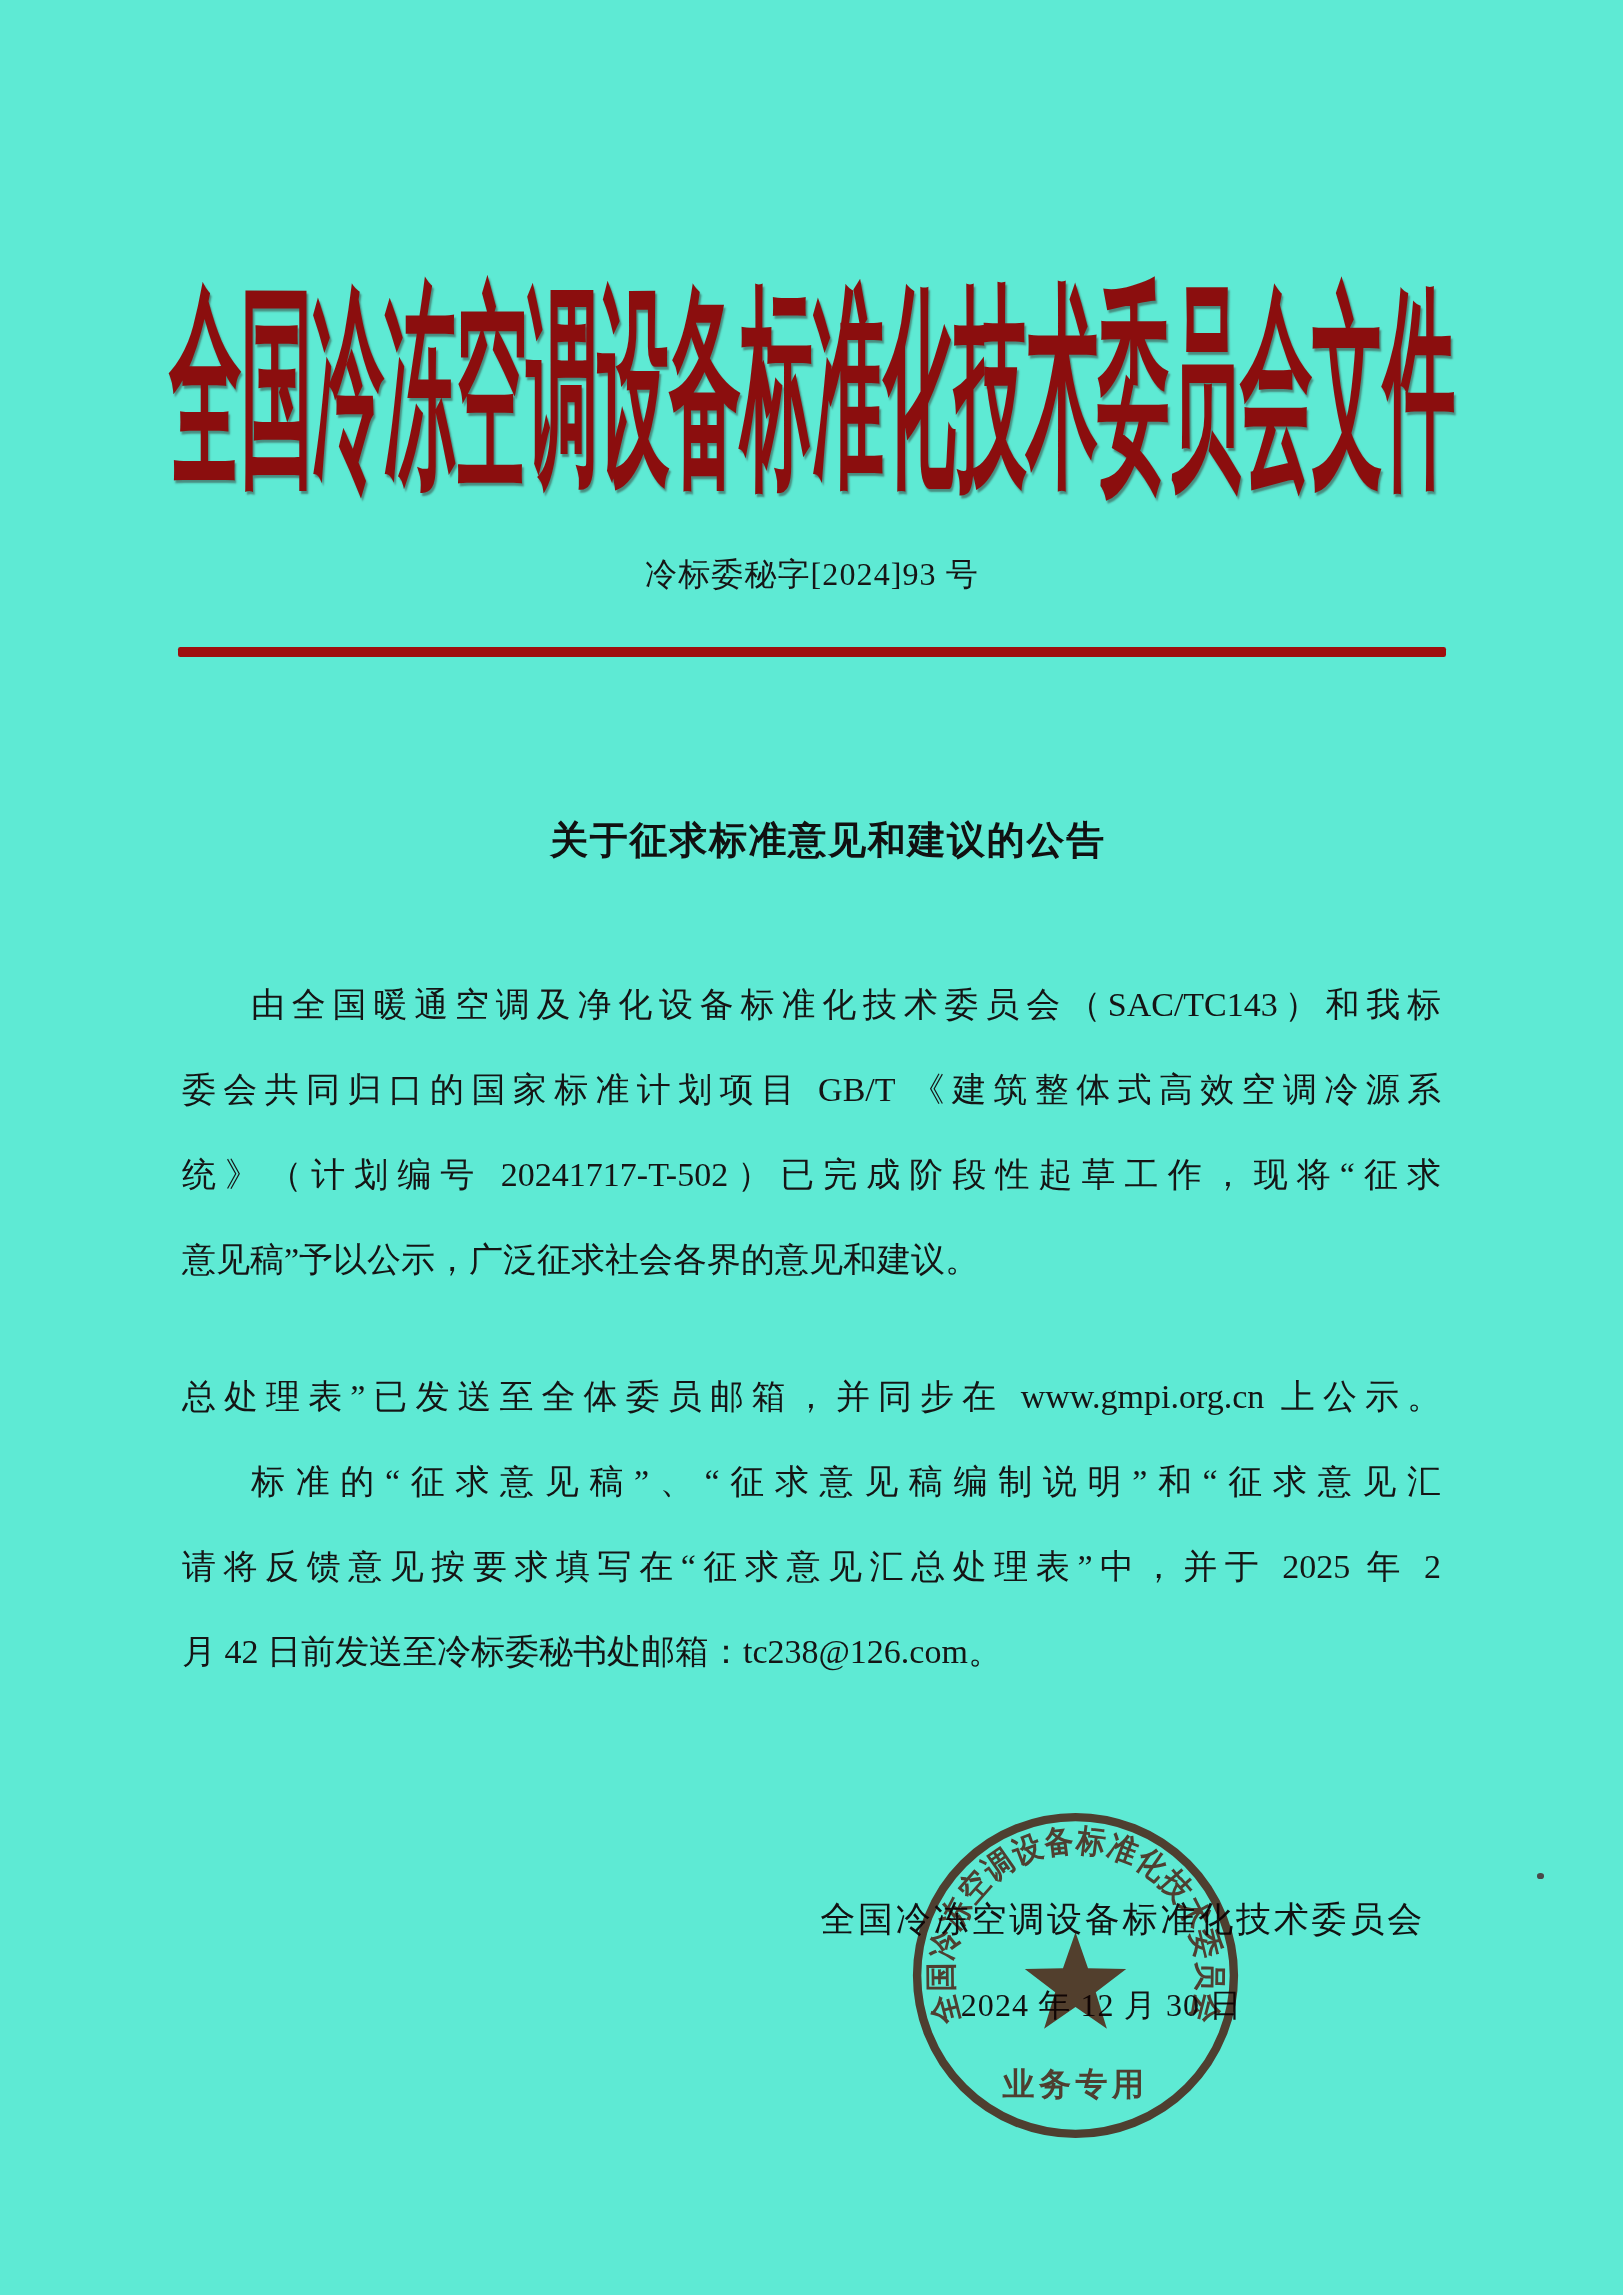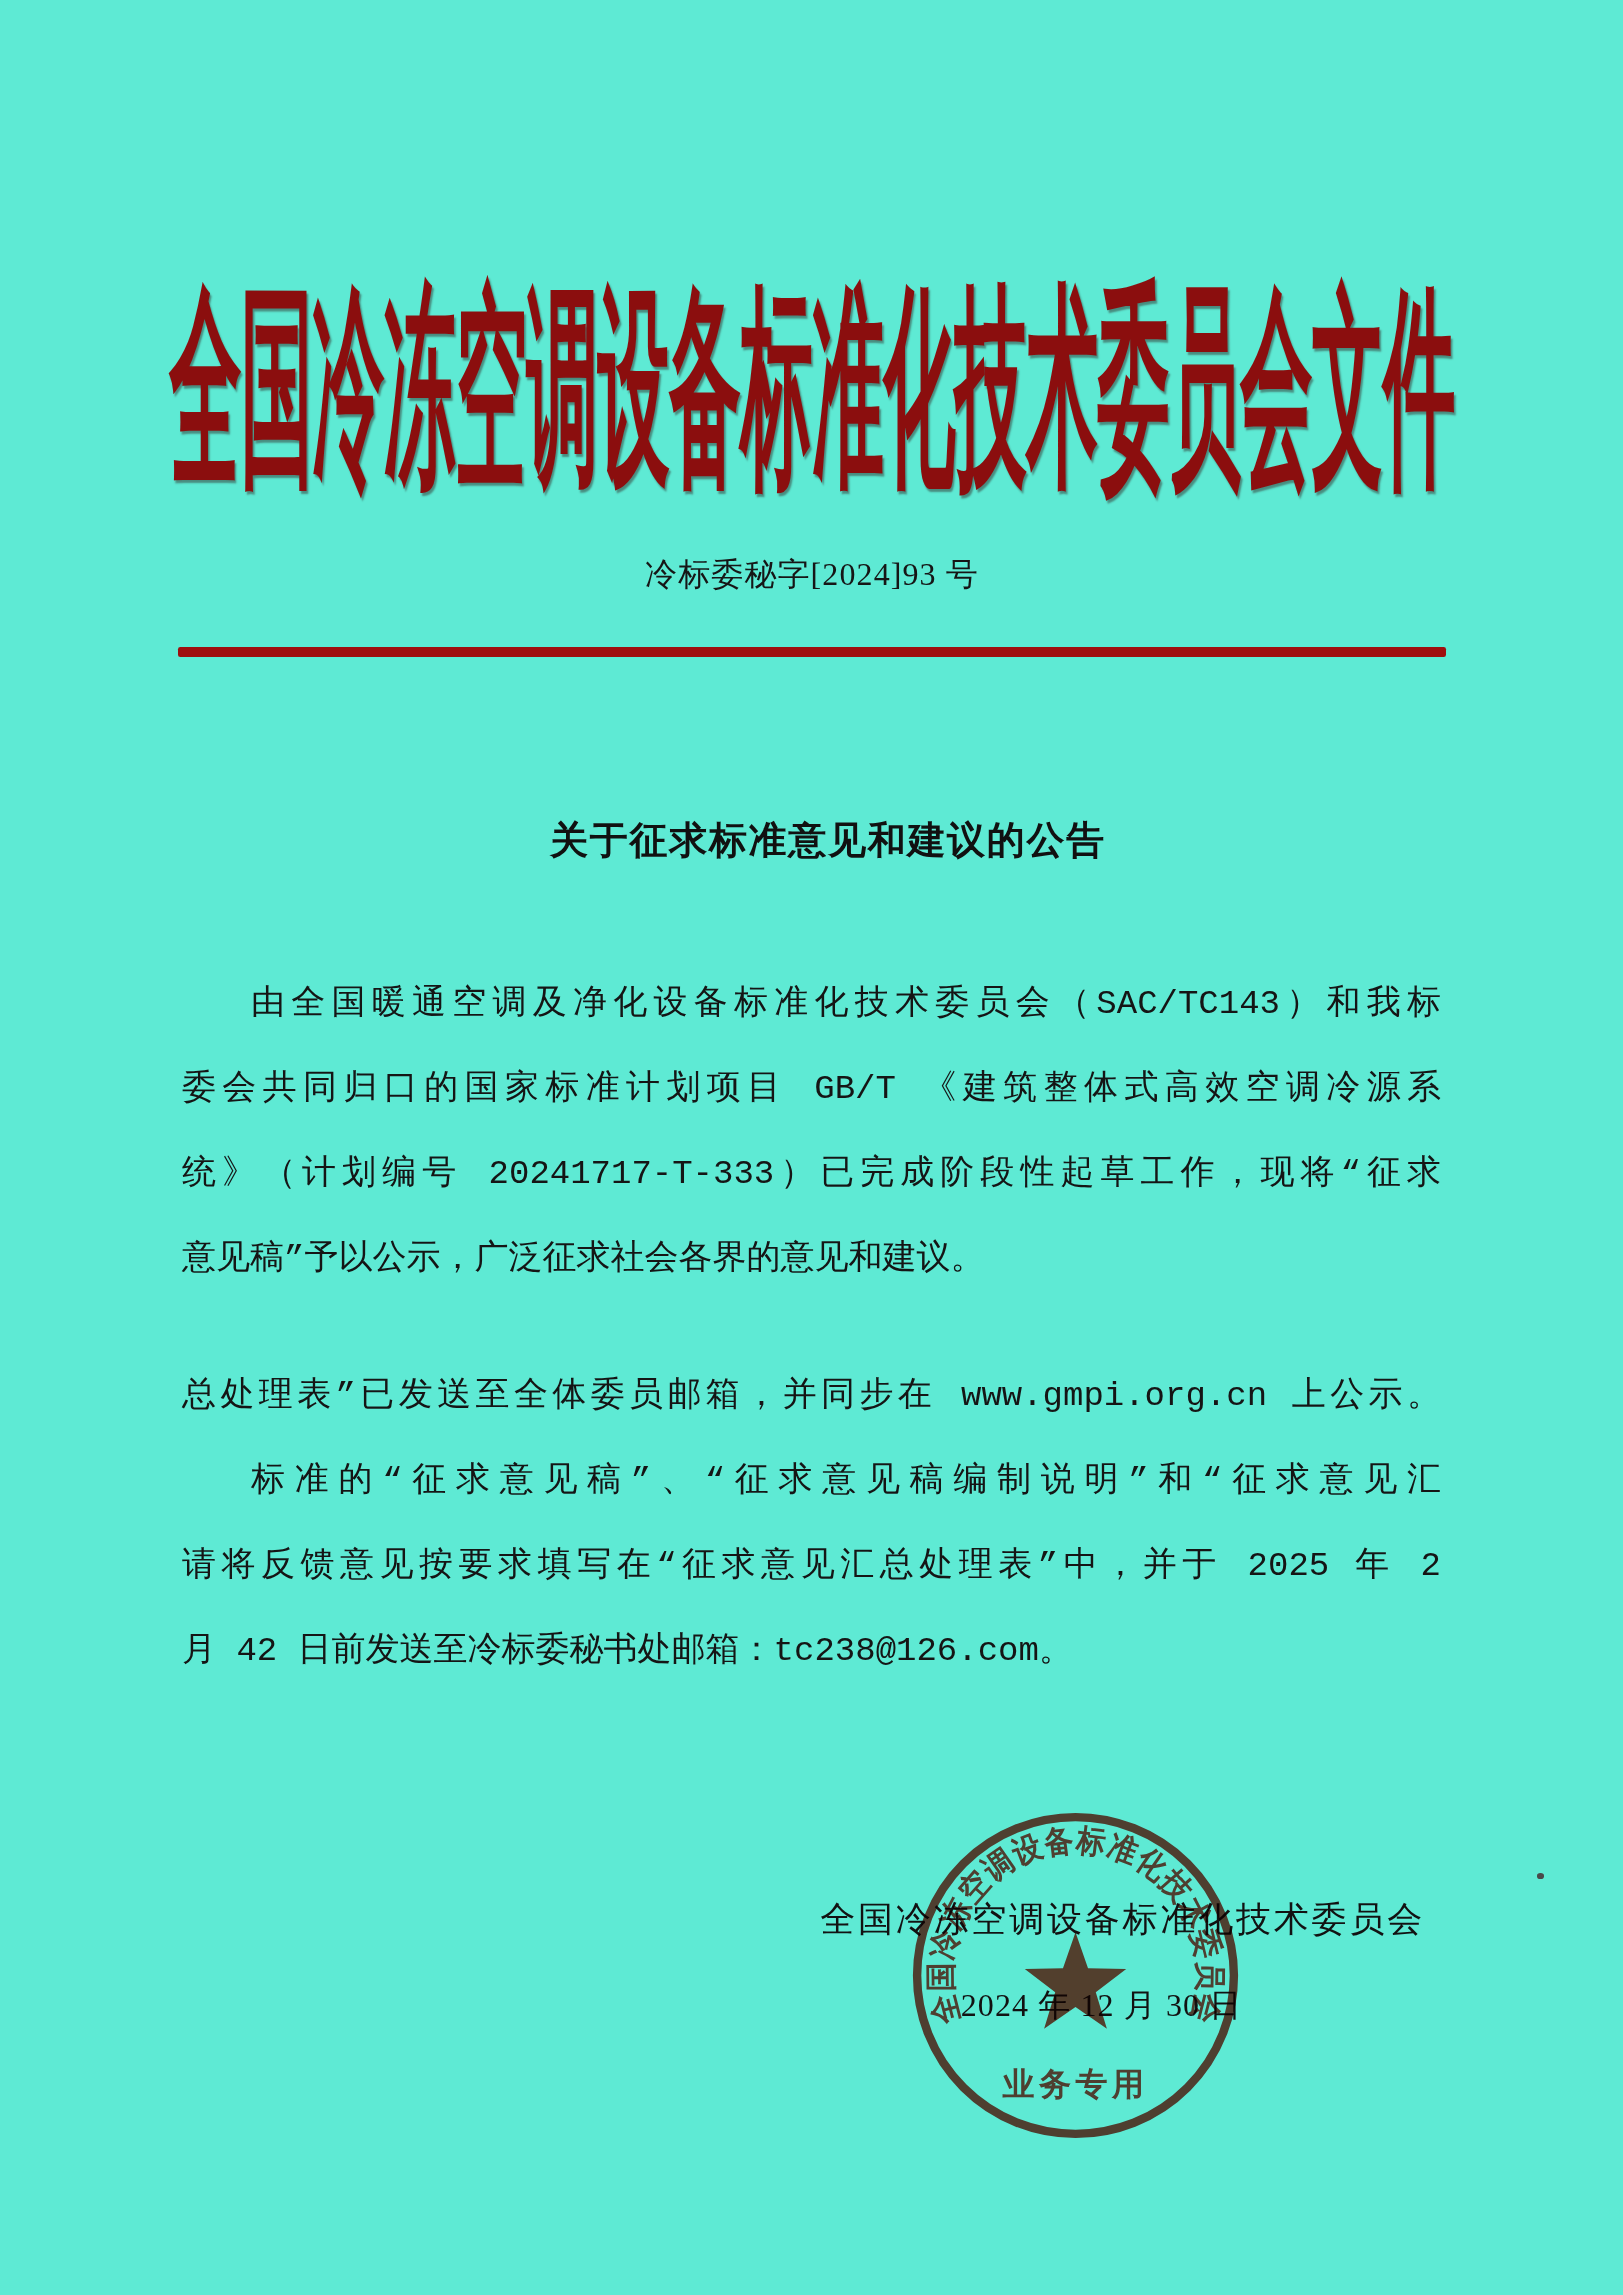--- a/index.html
+++ b/index.html
@@ -27,21 +27,21 @@
     position:absolute; top:647px; left:178px; width:1268px; height:10.2px;
     background:#9f0f0f; border-radius:2.3px;
   }
   .notice-title {
     position:absolute; top:799px; left:0; width:100%; margin:16px;
     text-align:center; font-size:38px; font-weight:bold; letter-spacing:1.7px; color:#111;font-family:Liberation Mono, monospace;
   }
   
   .para {
     position:absolute; left:182px; width:1259px;
-    font-size:34px; line-height:85px; color:#151515;font-family:Liberation Mono, monospace;
+    font-size:34px; line-height:85px; color:#151515;
   }
   .para-1 { top:962px; }
   .para-2 { top:1354px; }
   .line { text-align:justify; text-align-last:justify; }
   .line.last { text-align-last:left; }
   .line.indent { text-indent:69px; }
   
   .signature {
     position:absolute; top:1896px; right:199px;
     font-size:35px; letter-spacing:2.8px; color:#121212; white-space:nowrap;
@@ -72,21 +72,21 @@
 
   <div class="doc-number">冷标委秘字[2024]93 号</div>
 
   <div class="red-rule"></div>
 
   <h1 class="notice-title">关于征求标准意见和建议的公告</h1>
 
   <div class="para para-1">
     <div class="line indent">由全国暖通空调及净化设备标准化技术委员会（SAC/TC143）和我标</div>
     <div class="line">委会共同归口的国家标准计划项目 GB/T 《建筑整体式高效空调冷源系</div>
-    <div class="line">统》（计划编号 20241717-T-333）已完成阶段性起草工作，现将“征求</div>
+    <div class="line">统》（计划编号 20241717-T-502）已完成阶段性起草工作，现将“征求</div>
     <div class="line last">意见稿”予以公示，广泛征求社会各界的意见和建议。</div>
   </div>
 
   <div class="para para-2">
     <div class="line">总处理表”已发送至全体委员邮箱，并同步在 www.gmpi.org.cn 上公示。</div>
     <div class="line indent">标准的“征求意见稿”、“征求意见稿编制说明”和“征求意见汇</div>
     <div class="line">请将反馈意见按要求填写在“征求意见汇总处理表”中，并于 2025 年 2</div>
     <div class="line last">月 42 日前发送至冷标委秘书处邮箱：tc238@126.com。</div>
   </div>
 

